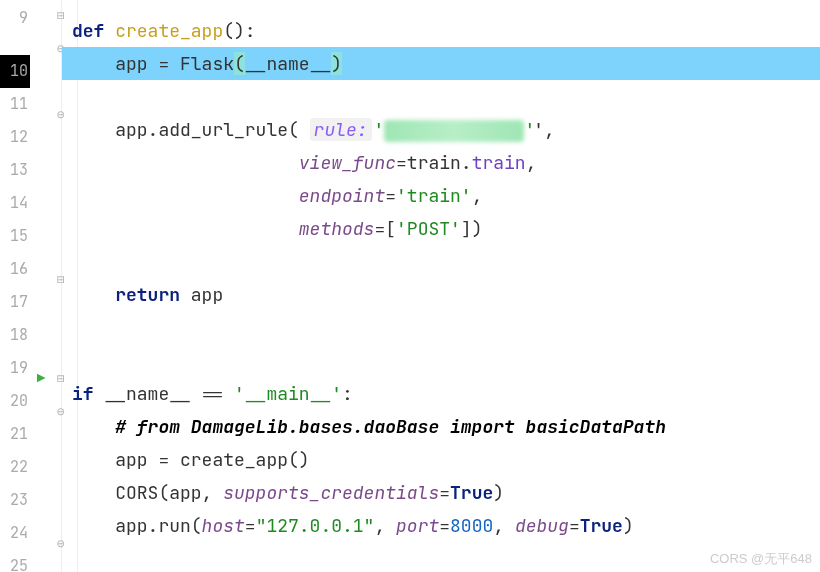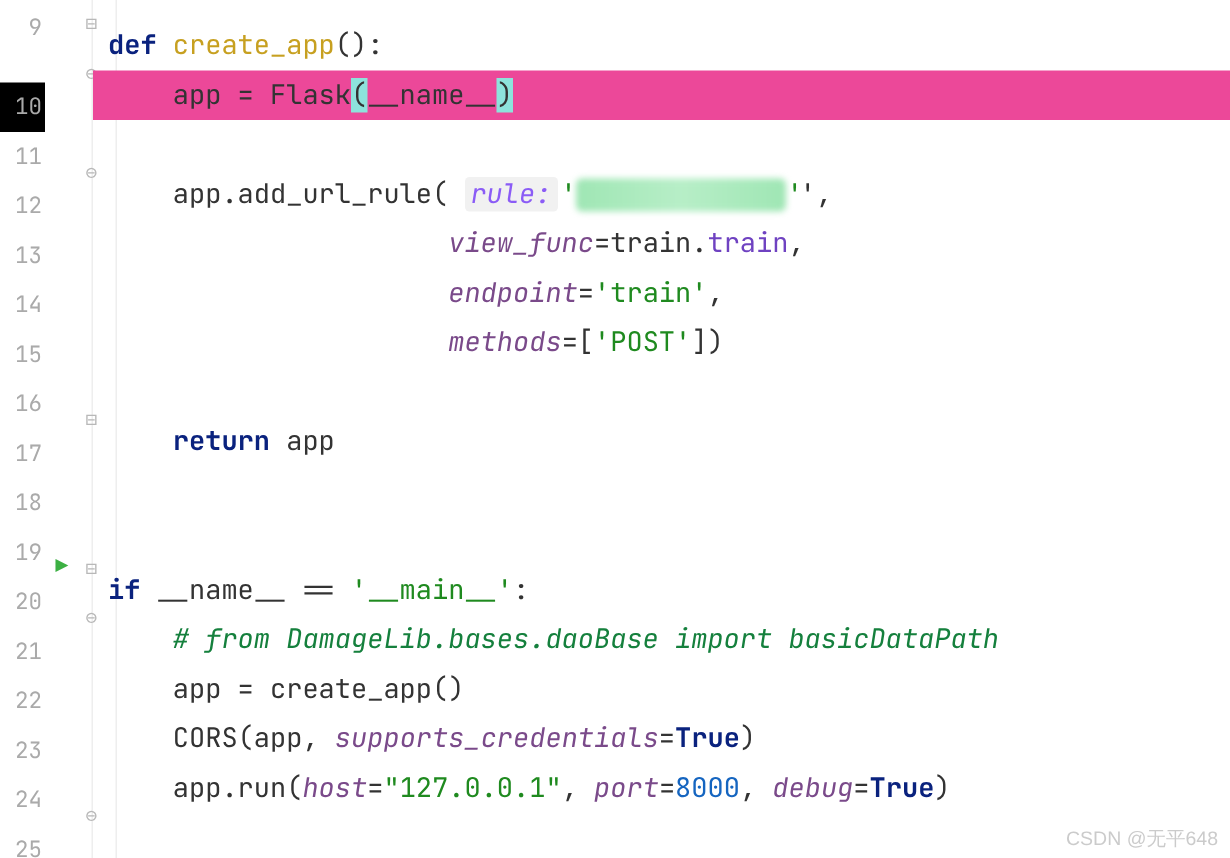--- a/index.html
+++ b/index.html
@@ -45,30 +45,30 @@
     position: relative;
   }
   .line {
     height: 33px;
     line-height: 33px;
     white-space: pre;
     position: relative;
     padding-left: 10px;
   }
   .hl-line {
-    background: #ec4899;
+    background: #7dd3fc;
   }
   
   .kw  { color: #0a227e; font-weight: 600; }   
   .fn  { color: #c7a020; }                     
   .id  { color: #333; }
   .self{ color: #6f42c1; }                     
   .str { color: #1f8a1f; }                     
   .num { color: #1565c0; }                     
-  .com { color: #15803d; font-style: italic; } 
+  .com { color: #000000; font-style: italic; font-weight: bold; } 
   .paren { color: #333; }
   .op  { color: #333; }
   .kwarg { color: #7a4a8a; font-style: italic; } 
   .dunder { color: #333; }
   .sel { background: #8de3dc; }
   .hint {
     background: #f1f1f1;
     color: #8b5cf6;
     font-style: italic;
     padding: 0 4px;
@@ -173,14 +173,14 @@
 
 
     <div class="line"><span class="id">    app = </span><span class="id">create_app</span><span class="paren">()</span></div>
 
     <div class="line"><span>    </span><span class="id">CORS</span><span class="id">(app, </span><span class="kwarg">supports_credentials</span><span class="op">=</span><span class="kw">True</span><span class="id">)</span></div>
 
     <div class="line"><span class="id">    app.run(</span><span class="kwarg">host</span><span class="op">=</span><span class="str">"127.0.0.1"</span><span class="id">, </span><span class="kwarg">port</span><span class="op">=</span><span class="num">8000</span><span class="id">, </span><span class="kwarg">debug</span><span class="op">=</span><span class="kw">True</span><span class="id">)</span></div>
 
   </div>
 
-  <div class="watermark">CSDN @无平648</div>
+  <div class="watermark">CORS @无平648</div>
 </div>
 
 </body></html>

